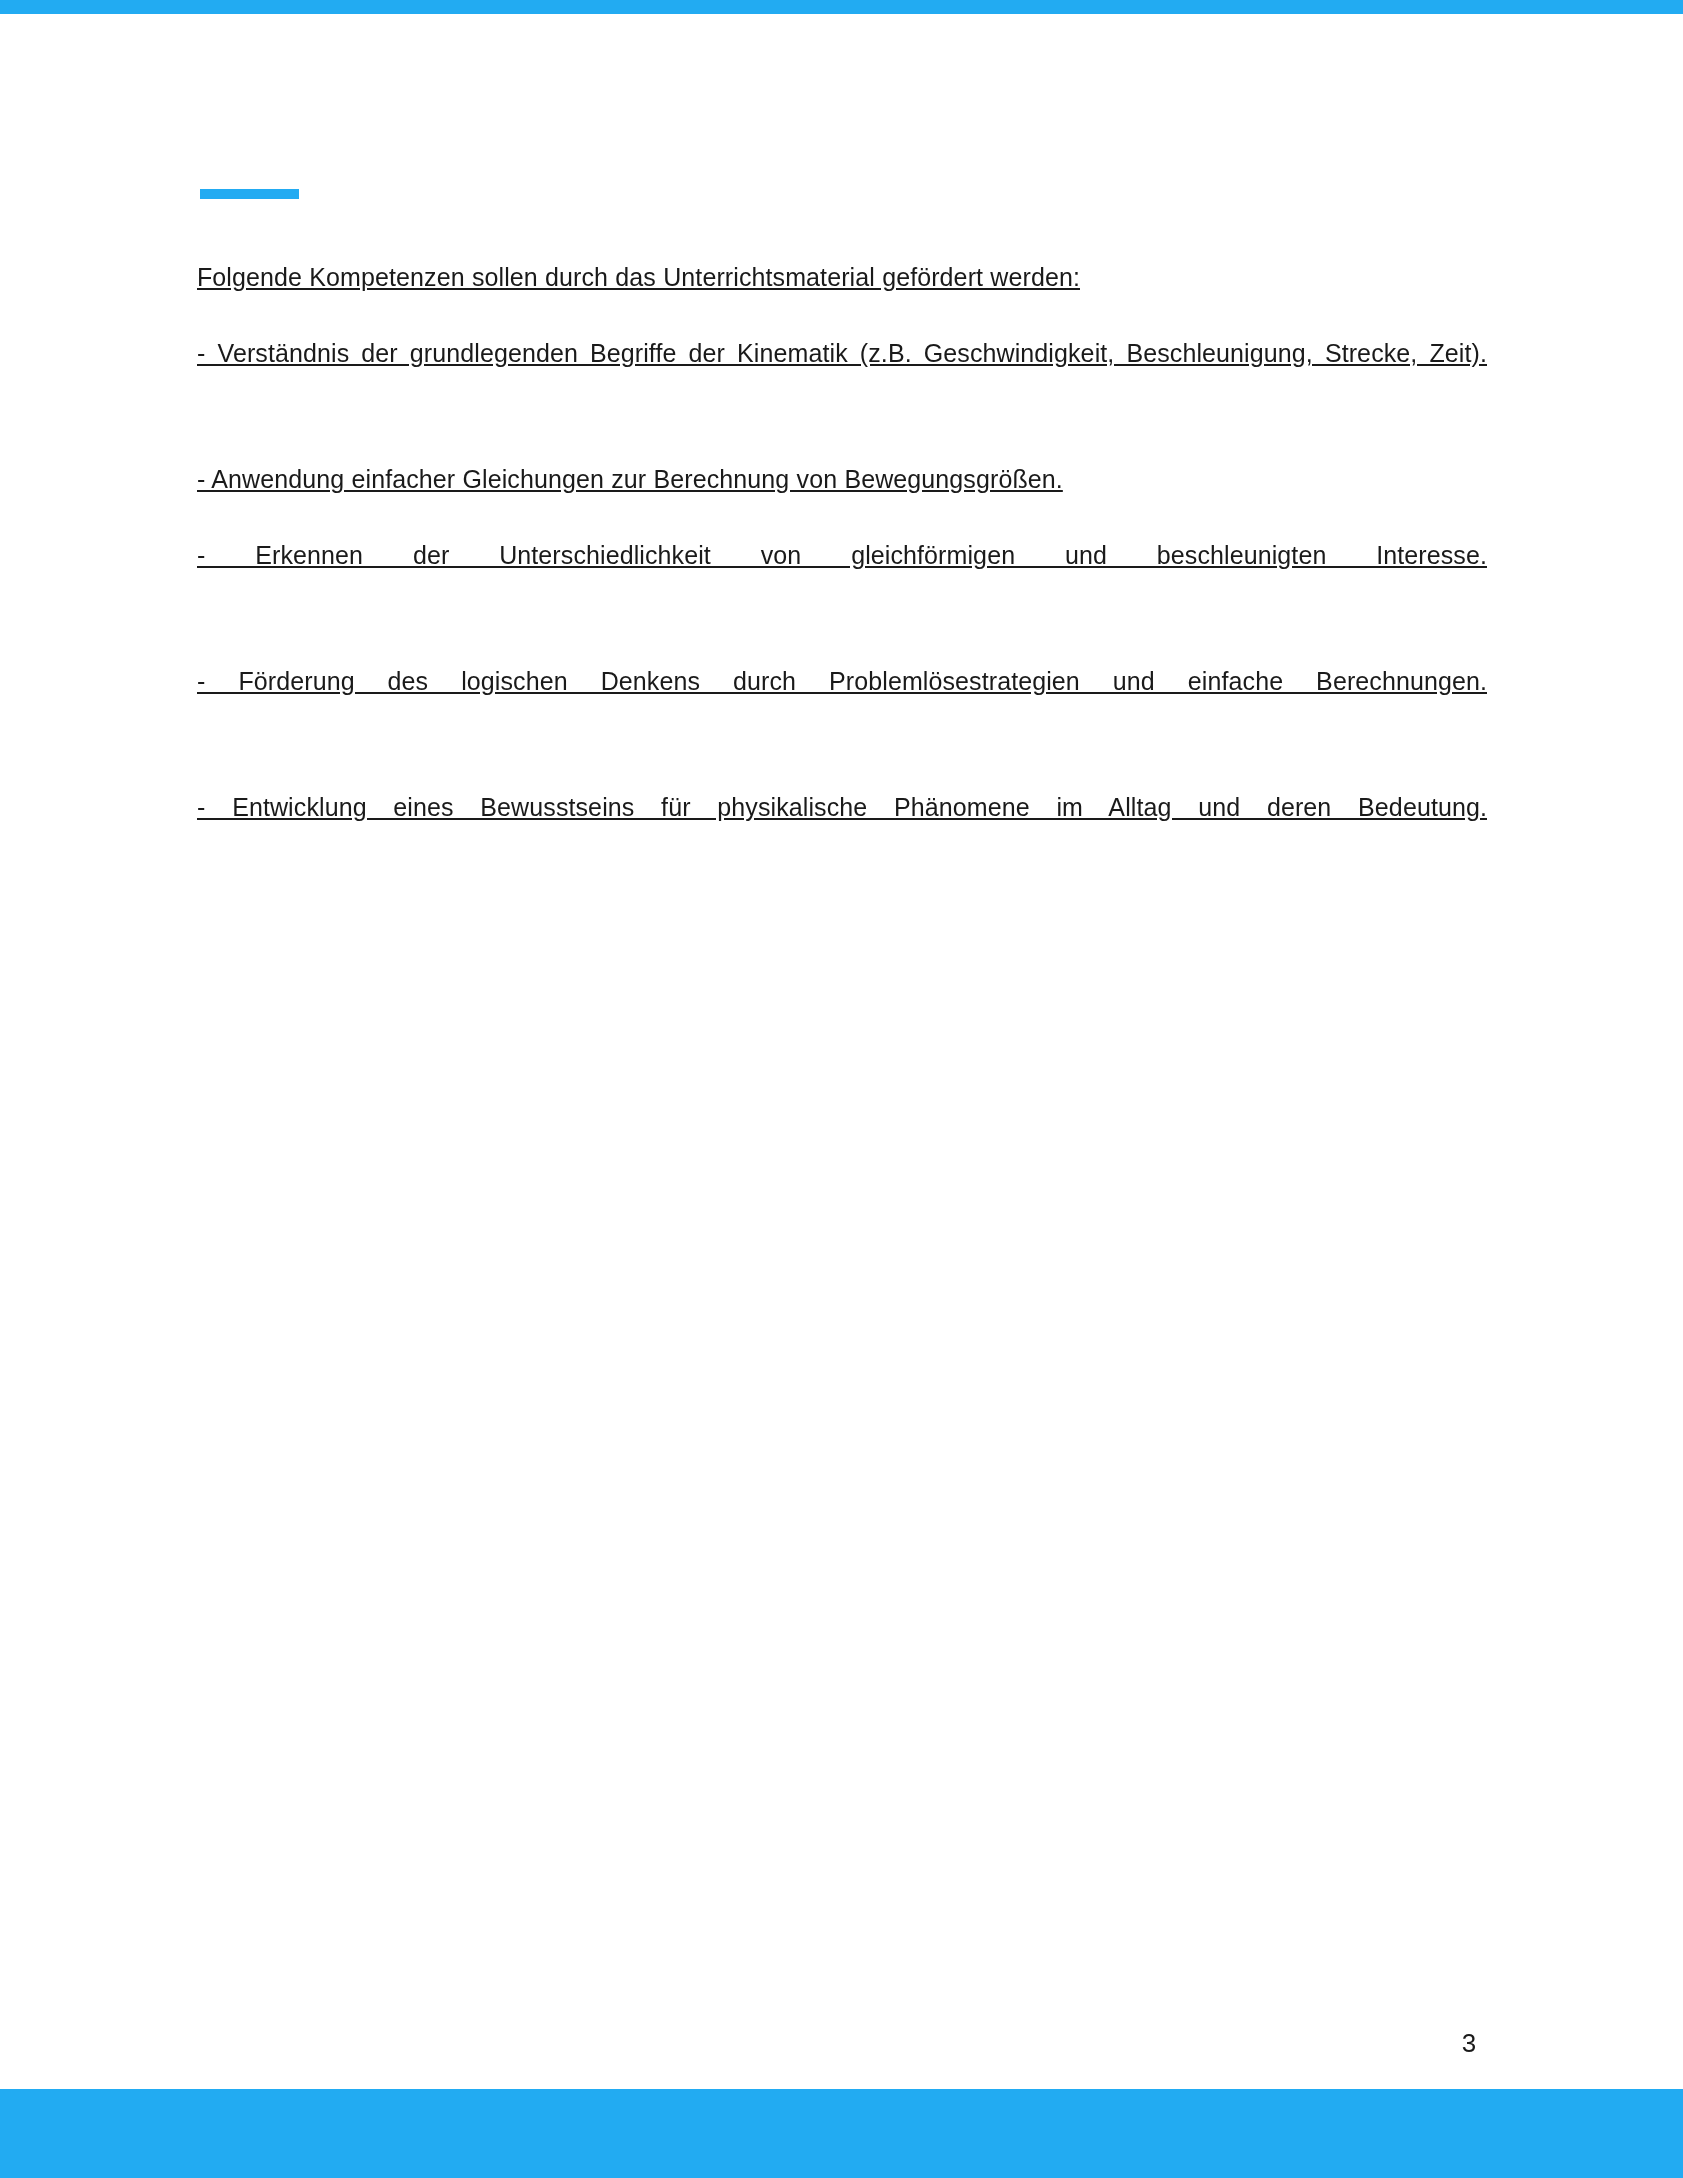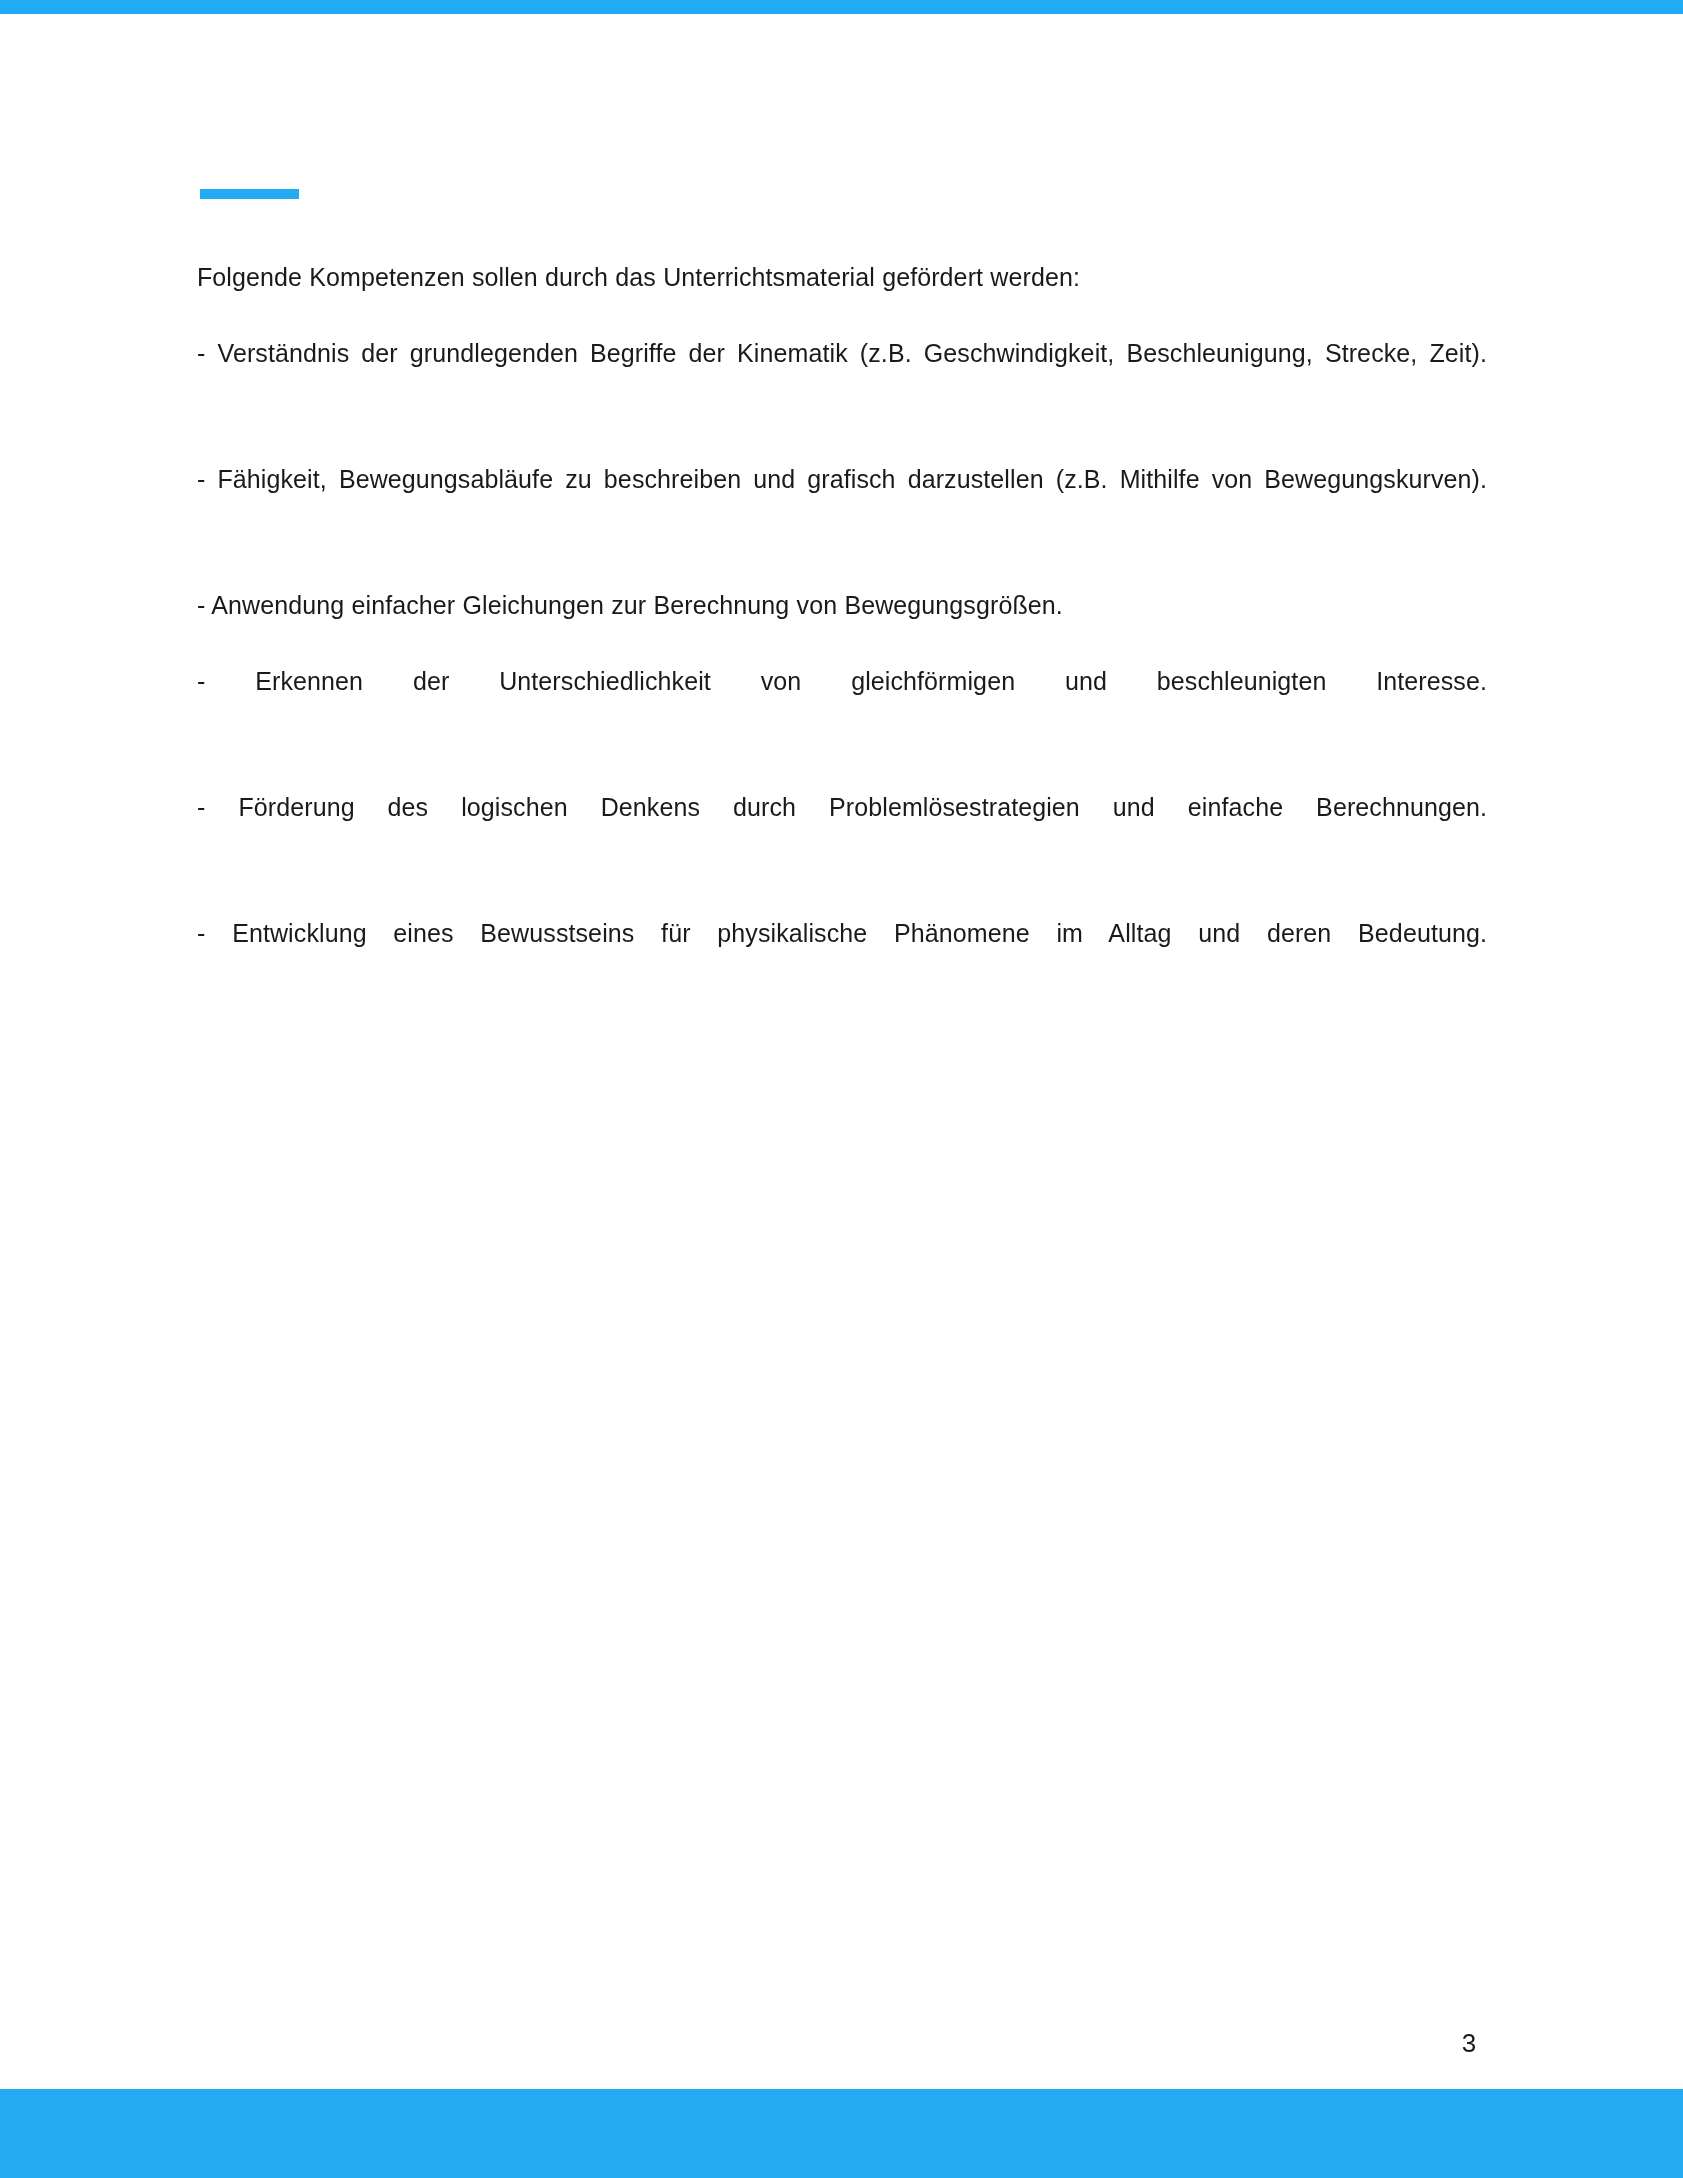--- a/index.html
+++ b/index.html
@@ -65,20 +65,21 @@
 
   .para {
     margin: 0 0 26px 0;
     font-size: 25px;
     line-height: 50px;
     color: #1a1a1a;
     text-align: justify;
     text-justify: inter-word;
     letter-spacing: 0.1px;
     word-spacing: 0.2px;
+    text-decoration: underline;
   }
 
   
   .para::after {
     content: "";
     display: inline-block;
     width: 100%;
   }
 
   .para.no-justify {
@@ -111,21 +112,20 @@
   <div class="top-band"></div>
 
   <div class="accent-dash"></div>
 
   <div class="content">
 
     <p class="para no-justify">Folgende Kompetenzen sollen durch das Unterrichtsmaterial gefördert werden:</p>
 
     <p class="para">- Verständnis der grundlegenden Begriffe der Kinematik (z.B. Geschwindigkeit, Beschleunigung, Strecke, Zeit).</p>
 
-    <p class="para">- Fähigkeit, Bewegungsabläufe zu beschreiben und grafisch darzustellen (z.B. Mithilfe von Bewegungskurven).</p>
 
     <p class="para no-justify">- Anwendung einfacher Gleichungen zur Berechnung von Bewegungsgrößen.</p>
 
     <p class="para">- Erkennen der Unterschiedlichkeit von gleichförmigen und beschleunigten Interesse.</p>
 
     <p class="para">- Förderung des logischen Denkens durch Problemlösestrategien und einfache Berechnungen.</p>
 
     <p class="para">- Entwicklung eines Bewusstseins für physikalische Phänomene im Alltag und deren Bedeutung.</p>
 
 

